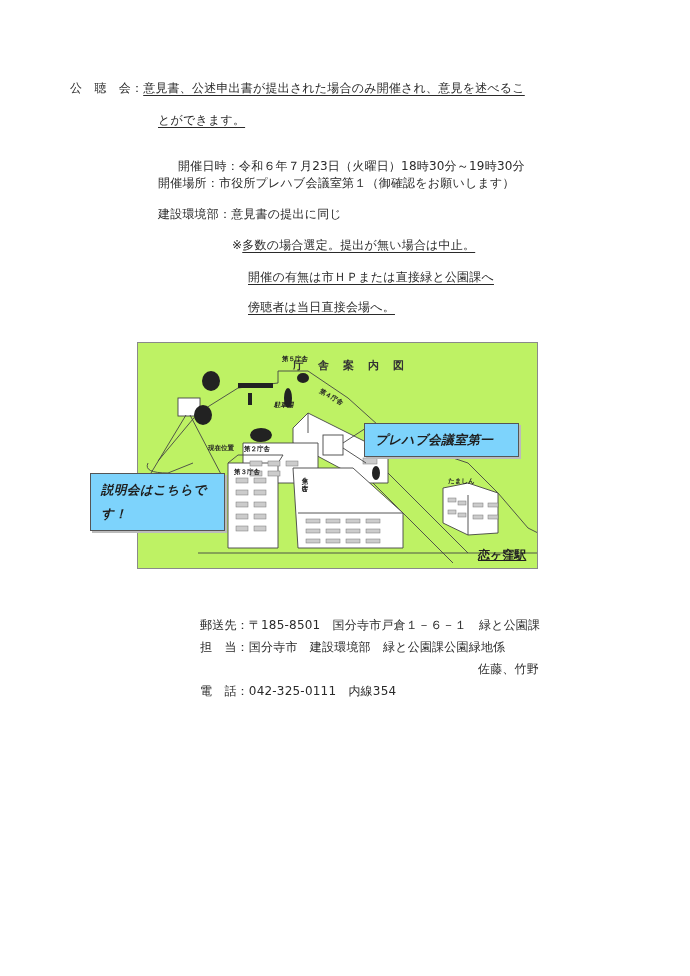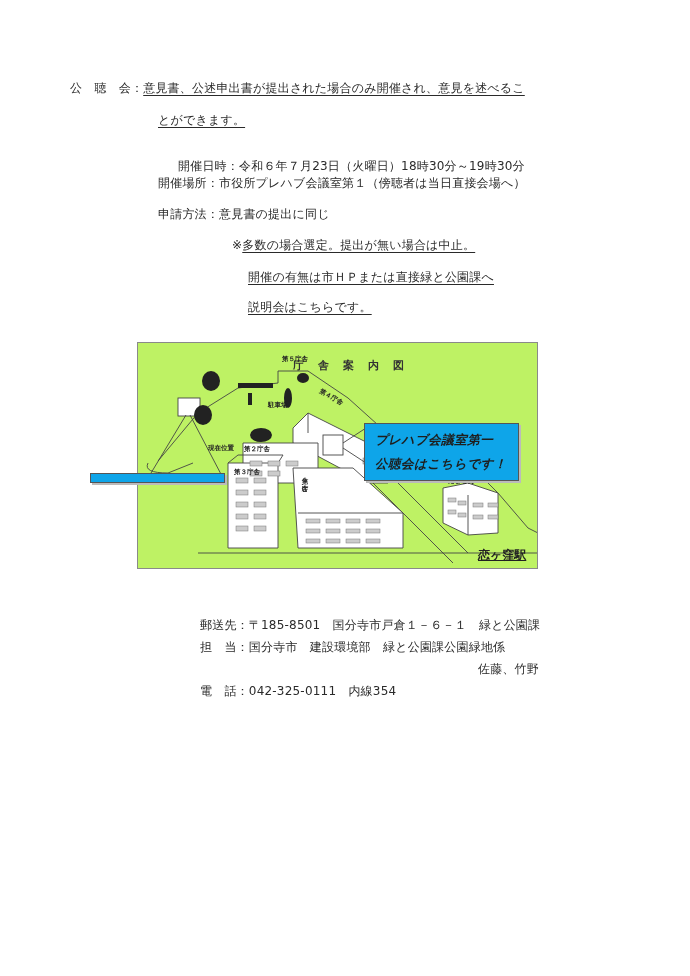--- a/index.html
+++ b/index.html
@@ -8,54 +8,54 @@
     font-family: "DejaVu Sans", "Liberation Sans", sans-serif; color: #2a2a2a;
   }
   .line { position: absolute; font-size: 12px; line-height: 20px; white-space: nowrap; letter-spacing: 0.2px; }
   .u { text-decoration: underline; text-underline-offset: 3px; text-decoration-thickness: 1px; }
   .map-frame {
     position: absolute; left: 137px; top: 342px; width: 399px; height: 225px;
     border: 1px solid #8a8a8a; background: #bef264;
   }
   .map-svg { position: absolute; left: 0; top: 0; }
   .callout {
-    position: absolute; background: #0ea5e9; border: 1px solid #555;
+    position: absolute; background: #7dd3fc; border: 1px solid #555;
     box-shadow: 2px 2px 0 #bbb;
     font-weight: bold; font-size: 12.5px; line-height: 24px; padding: 4px 10px;
     color: #1e1e1e; font-style: italic; letter-spacing: 0.5px;
   }
   .map-title { position: absolute; font-size: 11px; font-weight: bold; letter-spacing: 14px; color: #333; }
   .tiny { position: absolute; font-size: 6.5px; font-weight: bold; color: #222; white-space: nowrap; }
 </style>
 </head>
 <body>
 
 <div class="line" style="left:70px; top:78px;">
   <span>公　聴　会：</span><span class="u">意見書、公述申出書が提出された場合のみ開催され、意見を述べるこ</span>
 </div>
 <div class="line" style="left:158px; top:110px;">
   <span class="u">とができます。</span>
 </div>
 <div class="line" style="left:158px; top:156px;margin-left:20px;">
   <span>開催日時：</span><span>令和６年７月23日（火曜日）18時30分～19時30分</span>
 </div>
 <div class="line" style="left:158px; top:173px;">
-  <span>開催場所：</span><span>市役所プレハブ会議室第１（傍聴者は当日直接会場へ）</span>
+  <span>開催場所：</span><span>市役所プレハブ会議室第１（御確認をお願いします）</span>
 </div>
 <div class="line" style="left:158px; top:204px;">
-  <span>申請方法：</span><span>意見書の提出に同じ</span>
+  <span>建設環境部：</span><span>意見書の提出に同じ</span>
 </div>
 <div class="line" style="left:232px; top:235px;">
   <span>※</span><span class="u">多数の場合選定。提出が無い場合は中止。</span>
 </div>
 <div class="line" style="left:248px; top:267px;">
   <span class="u">開催の有無は市ＨＰまたは直接緑と公園課へ</span>
 </div>
 <div class="line" style="left:248px; top:297px;">
-  <span class="u">説明会はこちらです。</span>
+  <span class="u">傍聴者は当日直接会場へ。</span>
 </div>
 
 <div class="map-frame">
   <svg class="map-svg" width="399" height="225" viewBox="0 0 399 225">
     <g stroke="#444" stroke-width="0.9" fill="none">
 
       <path d="M20 118 L60 70 L100 45 L140 40 L140 28 L170 28 L210 55 L260 100 L300 110 L330 120 L360 150 L390 185 L400 190"></path>
       <path d="M10 120 Q5 130 30 130 L55 120"></path>
 
       <path d="M240 120 L330 210 L400 210"></path>
@@ -137,31 +137,31 @@
       <path d="M205 100 L228 85"></path>
       <path d="M205 105 L228 120"></path>
     </g>
   </svg>
   <div class="map-title" style="left:155px; top:15px;">庁舎案内図</div>
   <div class="tiny" style="left:144px; top:12px;">第５庁舎</div>
   <div class="tiny" style="left:180px; top:50px; transform:rotate(30deg);">第４庁舎</div>
   <div class="tiny" style="left:106px; top:102px;">第２庁舎</div>
   <div class="tiny" style="left:96px; top:125px;">第３庁舎</div>
   <div class="tiny" style="left:162px; top:130px; writing-mode:vertical-rl;">第１庁舎</div>
-  <div class="tiny" style="left:130px; top:58px;">駐車場</div>
+  <div class="tiny" style="left:136px; top:58px;font-style:italic;">駐車場</div>
   <div class="tiny" style="left:70px; top:101px;">現在位置</div>
   <div class="tiny" style="left:310px; top:134px;">たましん</div>
   <div class="tiny" style="left:340px; top:204px; font-size:12px; text-decoration:underline;">恋ヶ窪駅</div>
 </div>
 
 <div class="callout" style="left:364px; top:423px; width:133px;">
   <div>プレハブ会議室第一</div>
-  <div>公聴会はこちらです！</div>
 </div>
 <div class="callout" style="left:90px; top:473px; width:113px;">
+  <div>説明会はこちらです！</div>
 </div>
 
 <div class="line" style="left:200px; top:615px;">
   <span>郵送先：</span><span>〒185-8501　国分寺市戸倉１－６－１　緑と公園課</span>
 </div>
 <div class="line" style="left:200px; top:637px;">
   <span>担　当：</span><span>国分寺市　建設環境部　緑と公園課公園緑地係</span>
 </div>
 <div class="line" style="left:478px; top:659px;">
   <span>佐藤、竹野</span>

